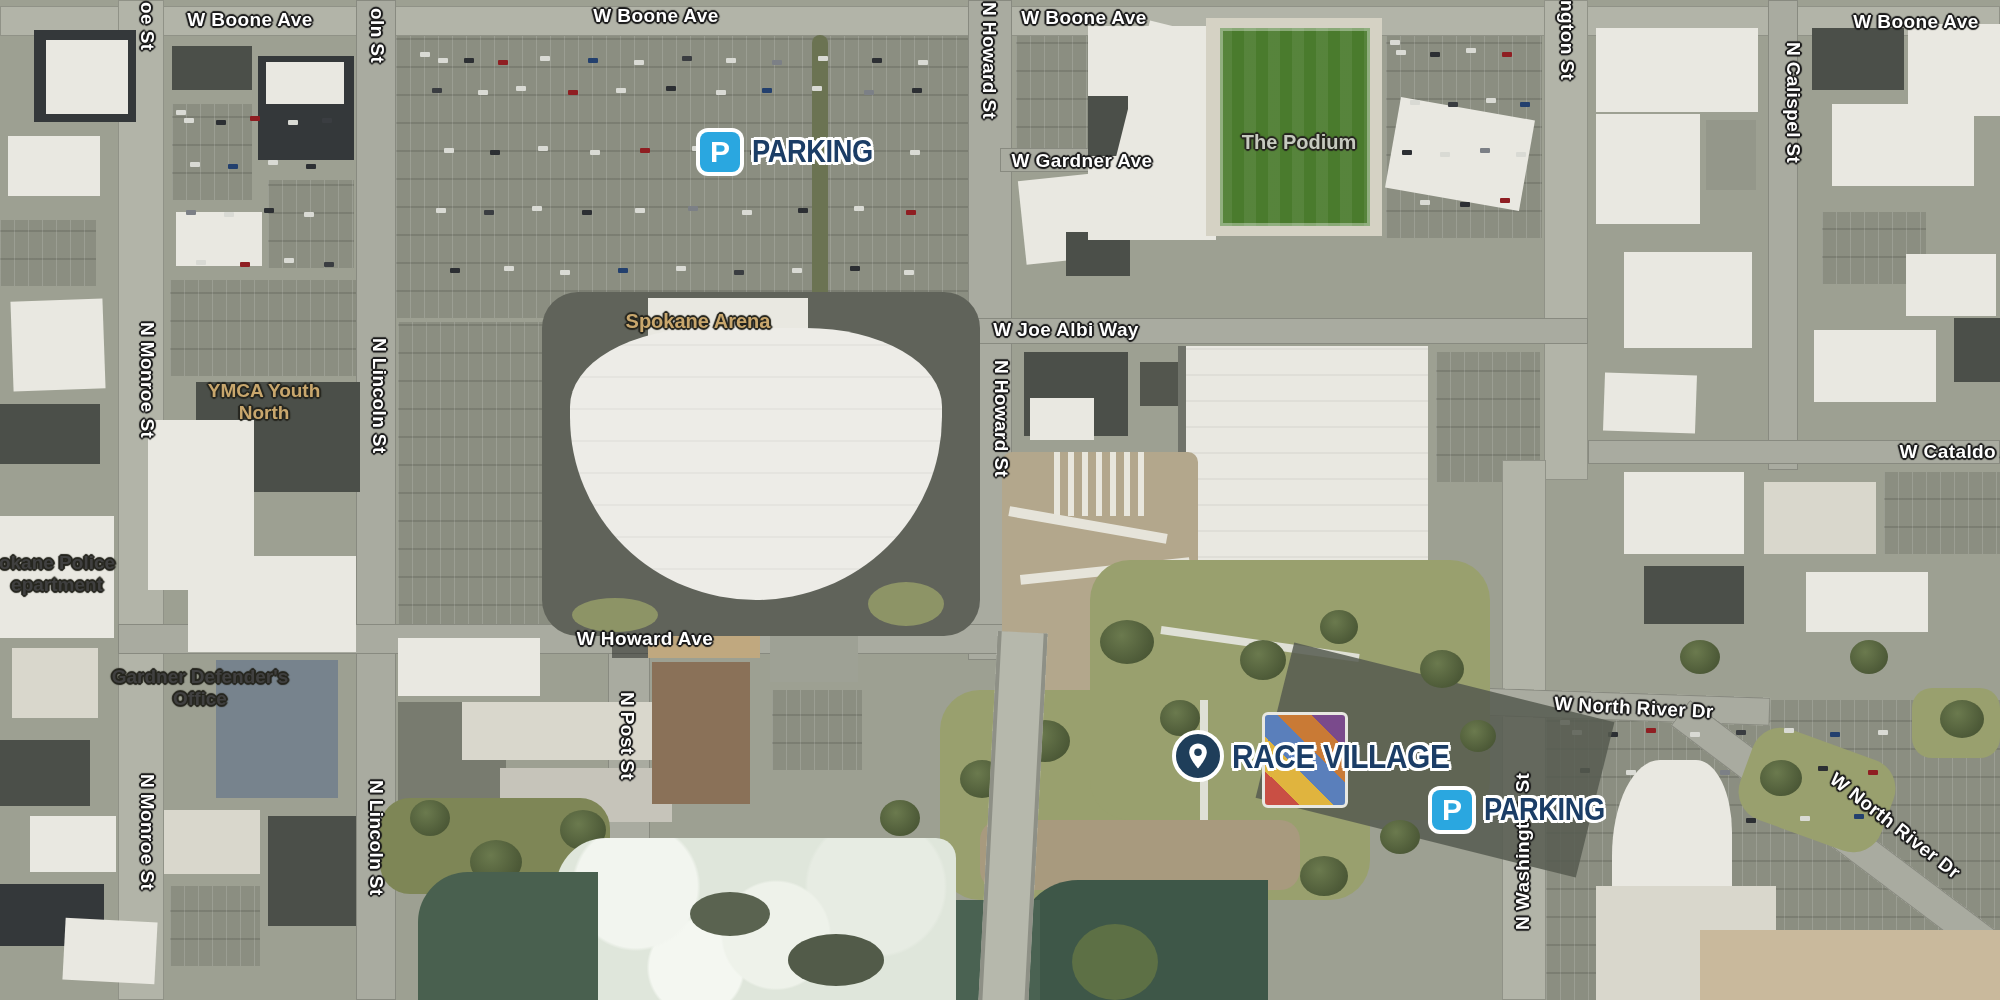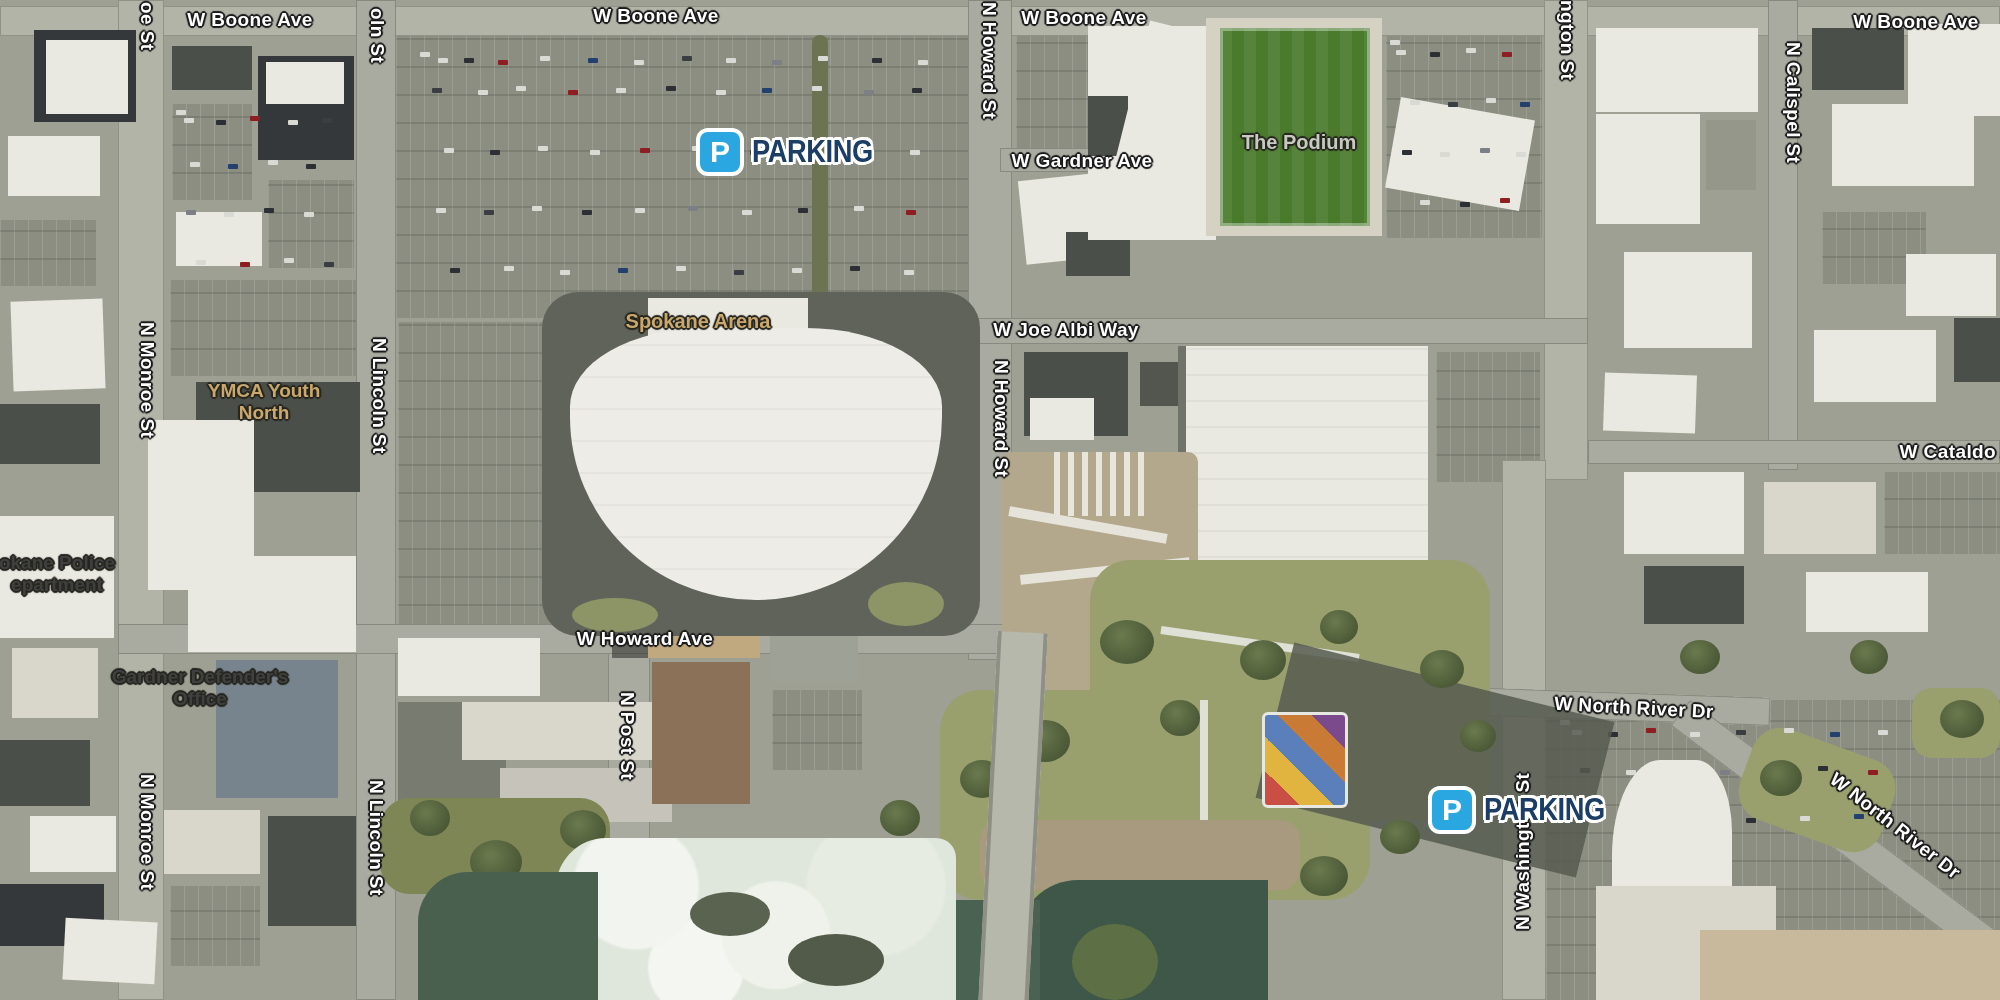--- a/index.html
+++ b/index.html
@@ -297,20 +297,29 @@
     <div>Office</div>
   </div>
 
   <div class="ov" style="left:696px;top:128px;gap:8px;">
     <div class="pbadge">
       <div class="inner">P</div>
     </div>
     <div class="ovtext" style="font-size:31px;">PARKING</div>
   </div>
 
+  <div class="ov" style="left:1172px;top:730px;gap:8px;">
+    <div class="pin">
+      <svg width="30" height="30" viewBox="0 0 24 24">
+        <path d="M12 2C8.1 2 5 5.1 5 9c0 5.2 7 13 7 13s7-7.8 7-13c0-3.9-3.1-7-7-7z" fill="#ffffff"></path>
+        <circle cx="12" cy="9" r="3" fill="#1f3e5a"></circle>
+      </svg>
+    </div>
+    <div class="ovtext" style="font-size:34px;">RACE VILLAGE</div>
+  </div>
 
   <div class="ov" style="left:1428px;top:786px;gap:8px;">
     <div class="pbadge">
       <div class="inner">P</div>
     </div>
     <div class="ovtext" style="font-size:31px;">PARKING</div>
   </div>
 
 </div>
 

